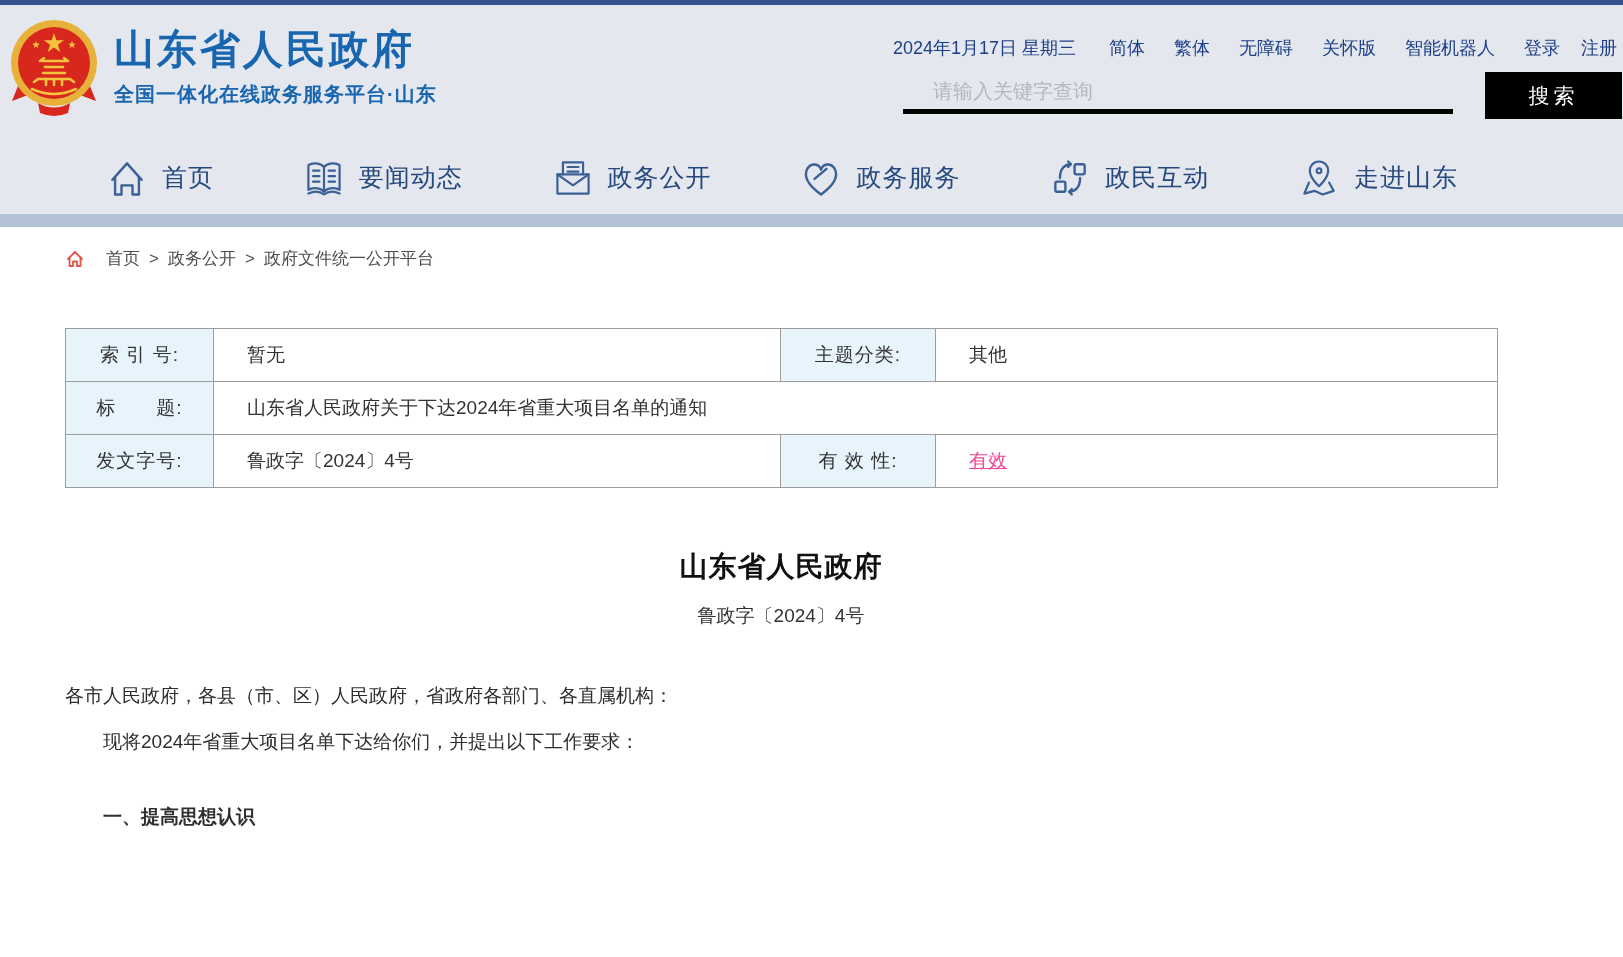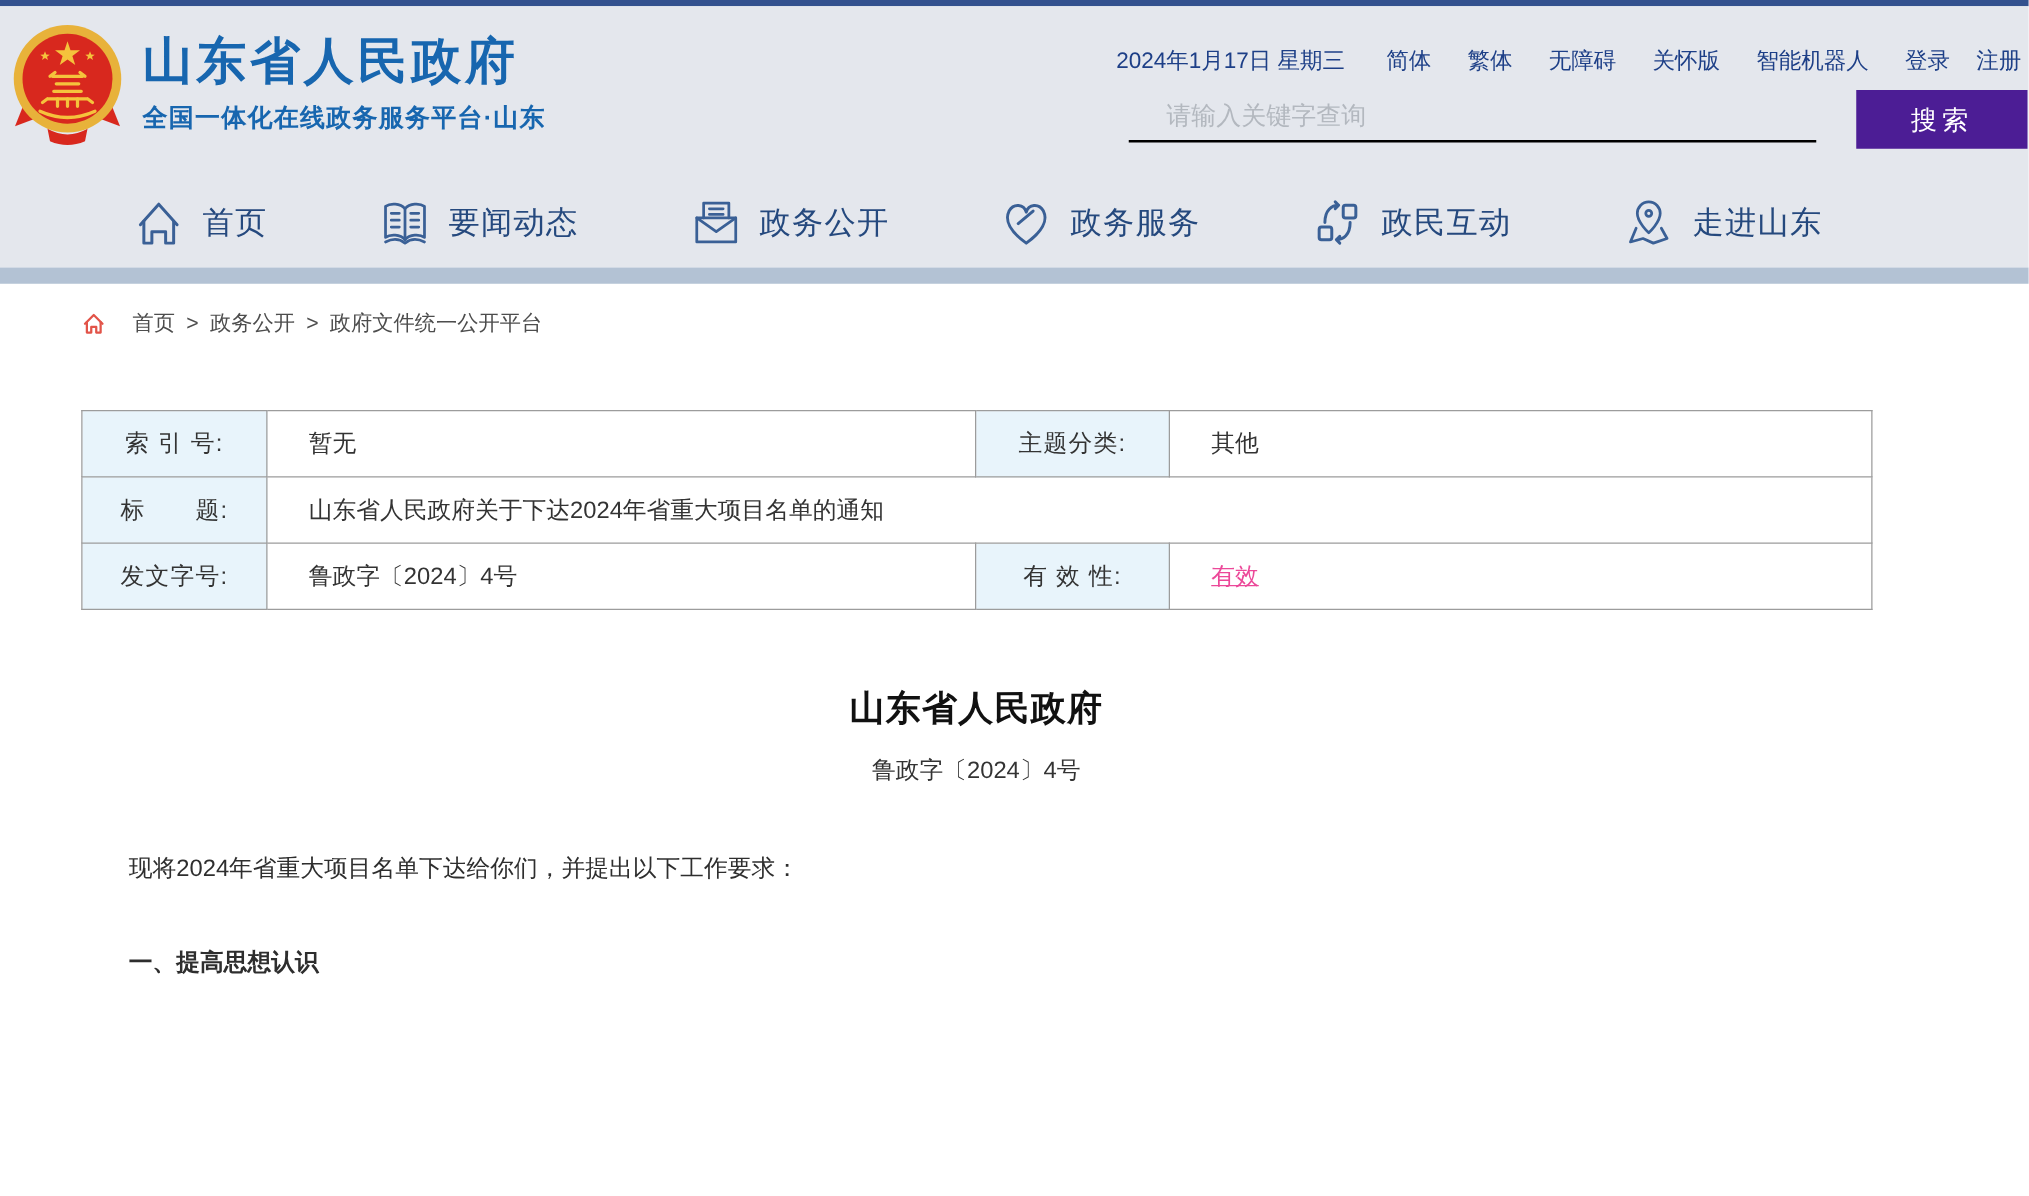--- a/index.html
+++ b/index.html
@@ -18,25 +18,25 @@
   .site-subtitle { margin-top:10px; font-size:20px; font-weight:bold; color:#1766af; letter-spacing:1px; }
 
   .header-right { position:absolute; right:0; top:0; width:760px; height:136px; }
   .links-row { position:absolute; top:31px; right:6px; display:flex; align-items:center;
     gap:29px; font-size:18px; color:#1d3f87; white-space:nowrap; }
   .links-row .date { margin-right:4px; }
   .links-row a { color:#1d3f87; text-decoration:none; cursor:pointer; }
   .links-row a.tight { margin-left:-8px; }
   .search-row { position:absolute; top:67px; right:0; width:720px; height:47px; }
   .search-input { position:absolute; left:0; top:8px; width:550px; height:34px;
-    background:transparent; border:none; border-bottom:2px solid #000000; outline:none;
+    background:transparent; border:none; border-bottom:5px solid #000000; outline:none;
     font-size:20px; color:#333; padding:0 0 6px 30px; }
   .search-input::placeholder { color:#b3b8bf; }
   .search-btn { position:absolute; right:1px; top:0; width:137px; height:47px; border:none;
-    background:#4c1d95; color:#fff; font-size:21px; letter-spacing:4px; cursor:pointer;
+    background:#000000; color:#fff; font-size:21px; letter-spacing:4px; cursor:pointer;
     font-family:inherit; }
 
   .nav-row { display:flex; justify-content:space-between; align-items:center;
     padding:0 165px 0 105px; height:73px; }
   .nav-item { display:flex; align-items:center; gap:13px; text-decoration:none; cursor:pointer; }
   .nav-item .ic { width:44px; height:44px; }
   .nav-item .lbl { font-size:25px; color:#25497e; letter-spacing:1px; }
 
   .band { height:13px; background:#b3c2d4; }
 
@@ -210,18 +210,19 @@
       </tr>
     </tbody>
       </table>
 
     <div class="doc-head">
       <div class="doc-title">山东省人民政府</div>
       <div class="doc-number">鲁政字〔2024〕4号</div>
     </div>
 
     <div class="doc-body">
+      <p>各市人民政府，各县（市、区）人民政府，省政府各部门、各直属机构：</p>
       <p class="indent p2">现将2024年省重大项目名单下达给你们，并提出以下工作要求：</p>
       <p class="indent clip">一、提高思想认识</p>
     </div>
 
   </div>
 </div>
 
 </body></html>

